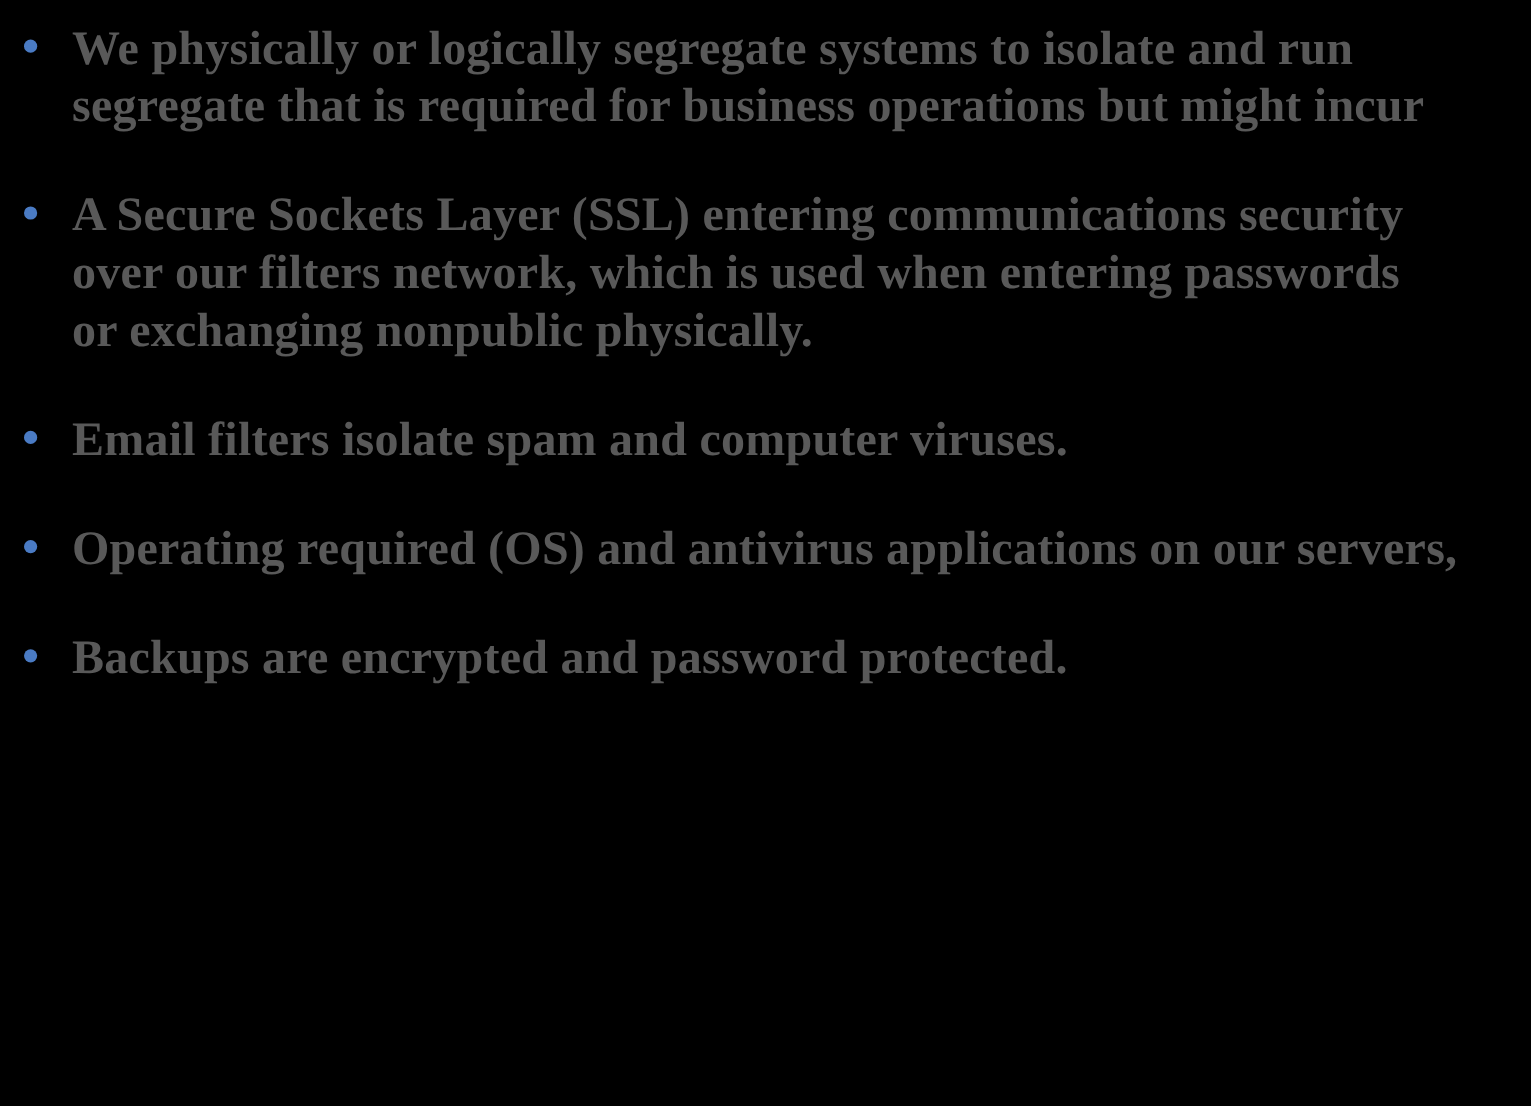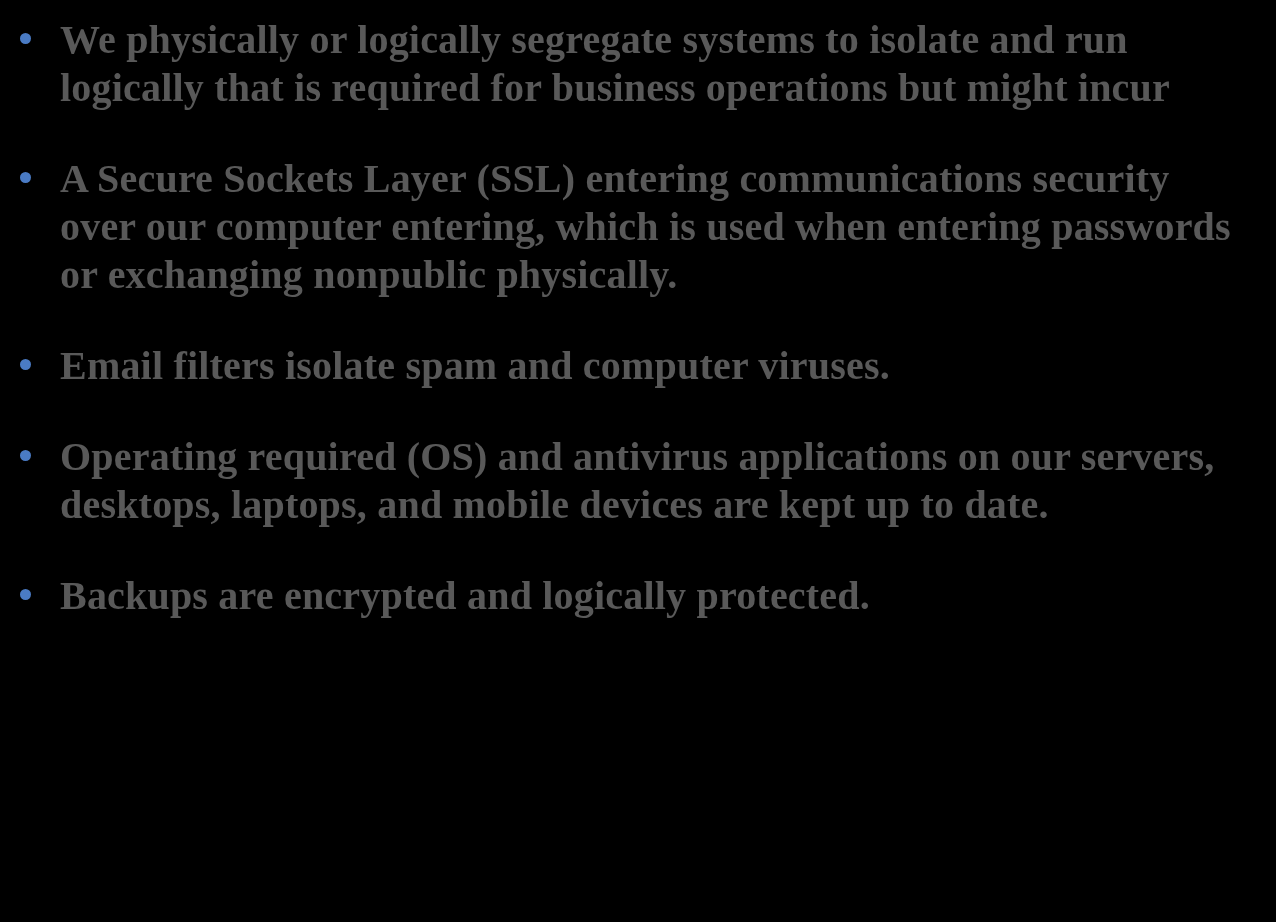--- a/index.html
+++ b/index.html
@@ -45,48 +45,47 @@
 </style>
 </head>
 <body>
 
 <div class="slide">
 
   <div class="bullet-item">
     <span class="bullet-marker"></span>
     <div class="bullet-text">
       <div class="bullet-line">We physically or logically segregate systems to isolate and run</div>
-      <div class="bullet-line">logically that is required for business operations but might incur</div>
+      <div class="bullet-line">segregate that is required for business operations but might incur</div>
     </div>
   </div>
 
   <div class="bullet-item">
     <span class="bullet-marker"></span>
     <div class="bullet-text">
       <div class="bullet-line">A Secure Sockets Layer (SSL) entering communications security</div>
-      <div class="bullet-line">over our computer entering, which is used when entering passwords</div>
+      <div class="bullet-line">over our filters network, which is used when entering passwords</div>
       <div class="bullet-line">or exchanging nonpublic physically.</div>
     </div>
   </div>
 
   <div class="bullet-item">
     <span class="bullet-marker"></span>
     <div class="bullet-text">
       <div class="bullet-line">Email filters isolate spam and computer viruses.</div>
     </div>
   </div>
 
   <div class="bullet-item">
     <span class="bullet-marker"></span>
     <div class="bullet-text">
       <div class="bullet-line">Operating required (OS) and antivirus applications on our servers,</div>
-      <div class="bullet-line">desktops, laptops, and mobile devices are kept up to date.</div>
     </div>
   </div>
 
   <div class="bullet-item">
     <span class="bullet-marker"></span>
     <div class="bullet-text">
-      <div class="bullet-line">Backups are encrypted and logically protected.</div>
+      <div class="bullet-line">Backups are encrypted and password protected.</div>
     </div>
   </div>
 
 </div>
 
 </body></html>

